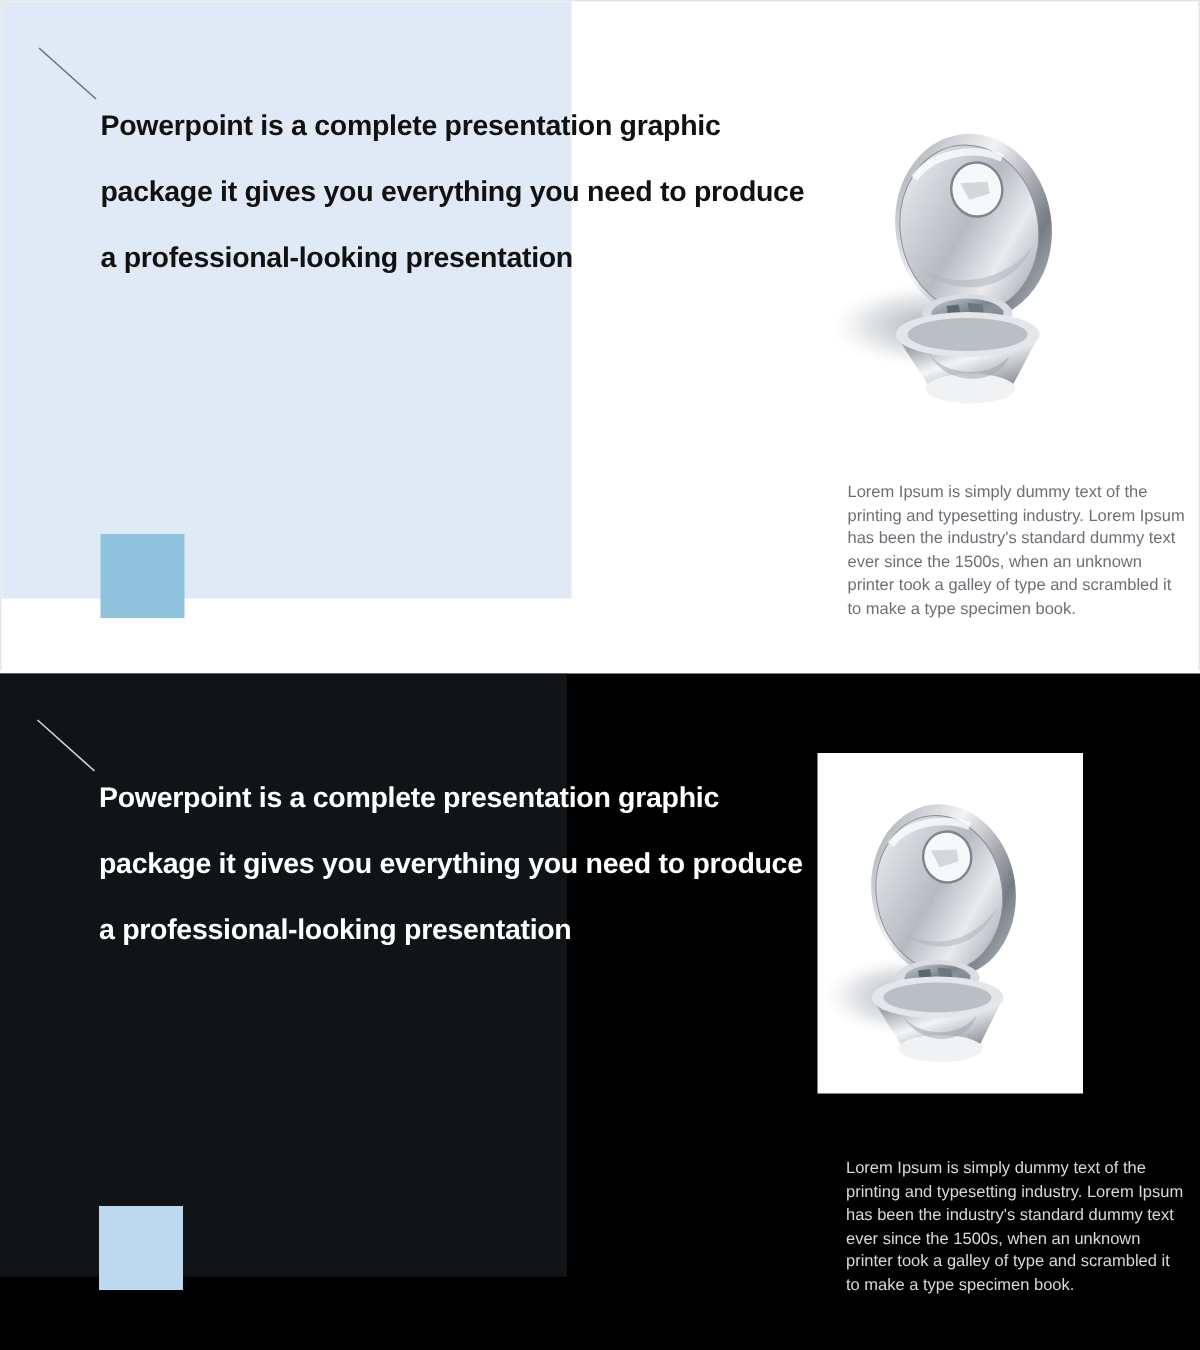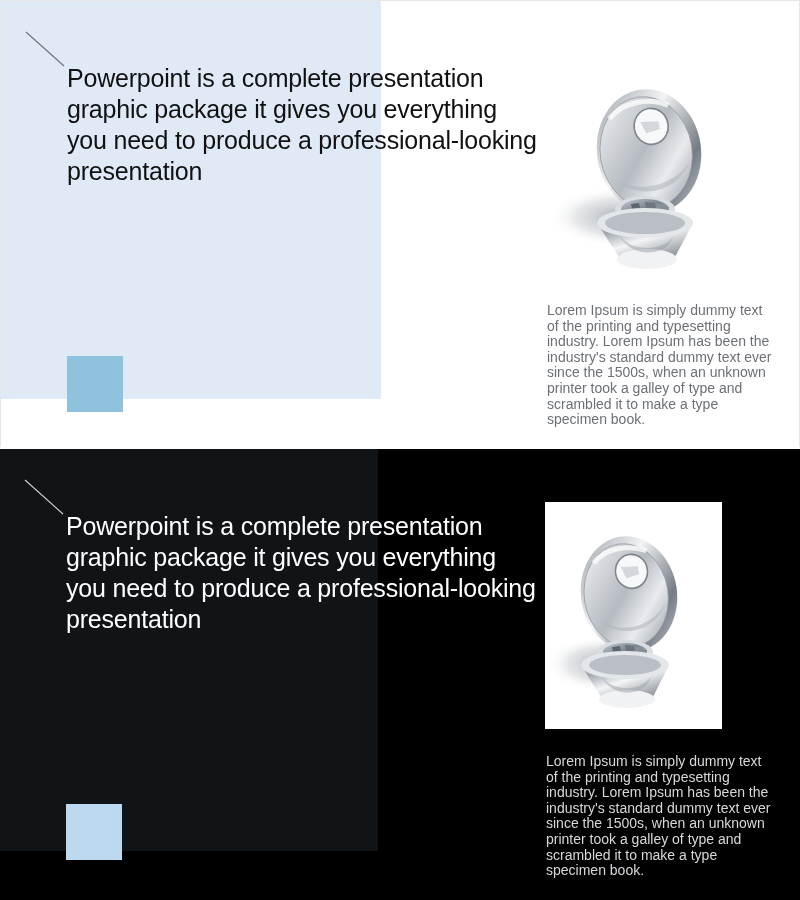--- a/index.html
+++ b/index.html
@@ -73,23 +73,23 @@
     stroke-width: 1.1;
   }
   .slide-light .tick line { stroke: #6b7280; }
   .slide-dark  .tick line { stroke: #cfd3d6; }
 
   
   .headline {
     position: absolute;
     left: 66px;
     width: 470px;
-    font-size: 25px;
-    font-weight: 400;
-    line-height: 31px;
+    font-size: 19px;
+    font-weight: 700;
+    line-height: 44px;
     letter-spacing: -0.2px;
     white-space: pre-line;
     margin: 0;
   }
   .slide-light .headline {
     top: 62px;
     color: #111111;
   }
   .slide-dark .headline {
     top: 62px;
@@ -110,23 +110,23 @@
   .slide-dark .accent-square {
     top: 355px;
     background: #bdd9f0;
   }
 
   
   .body-copy {
     position: absolute;
     left: 546px;
     width: 228px;
-    font-size: 14px;
+    font-size: 11px;
     line-height: 15.6px;
-    margin: 0;
+    margin: 18px;
   }
   .slide-light .body-copy {
     top: 302px;
     color: #6c7076;
   }
   .slide-dark .body-copy {
     top: 305px;
     color: #d6d9dc;
   }
 

